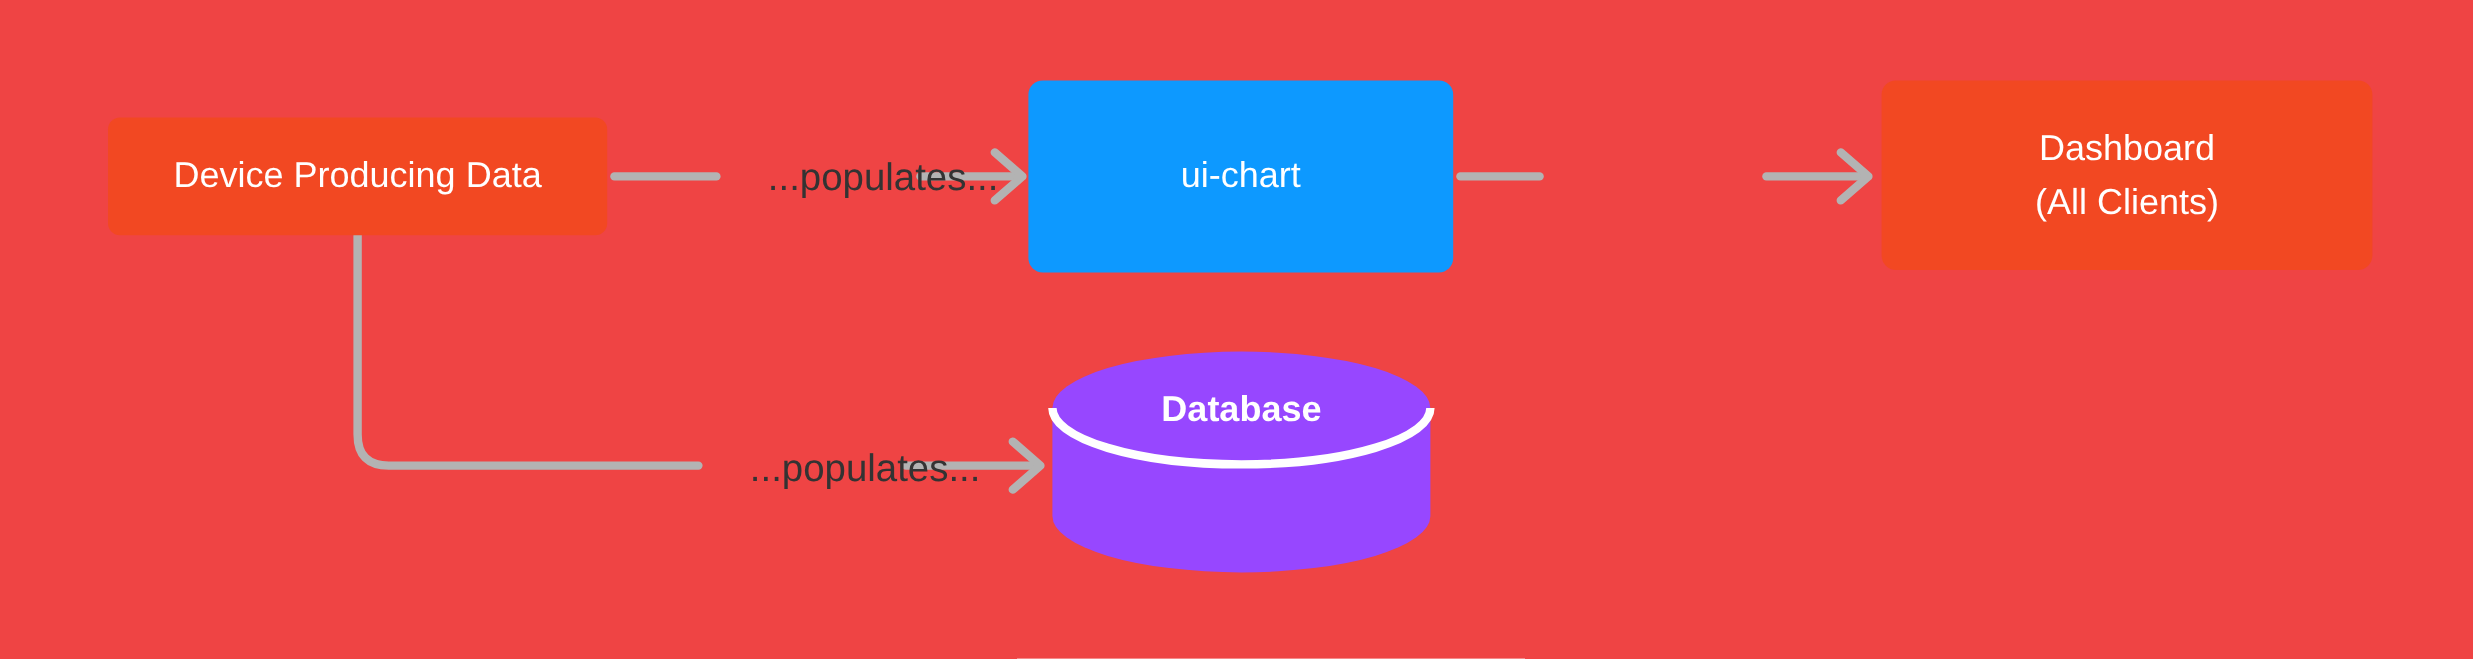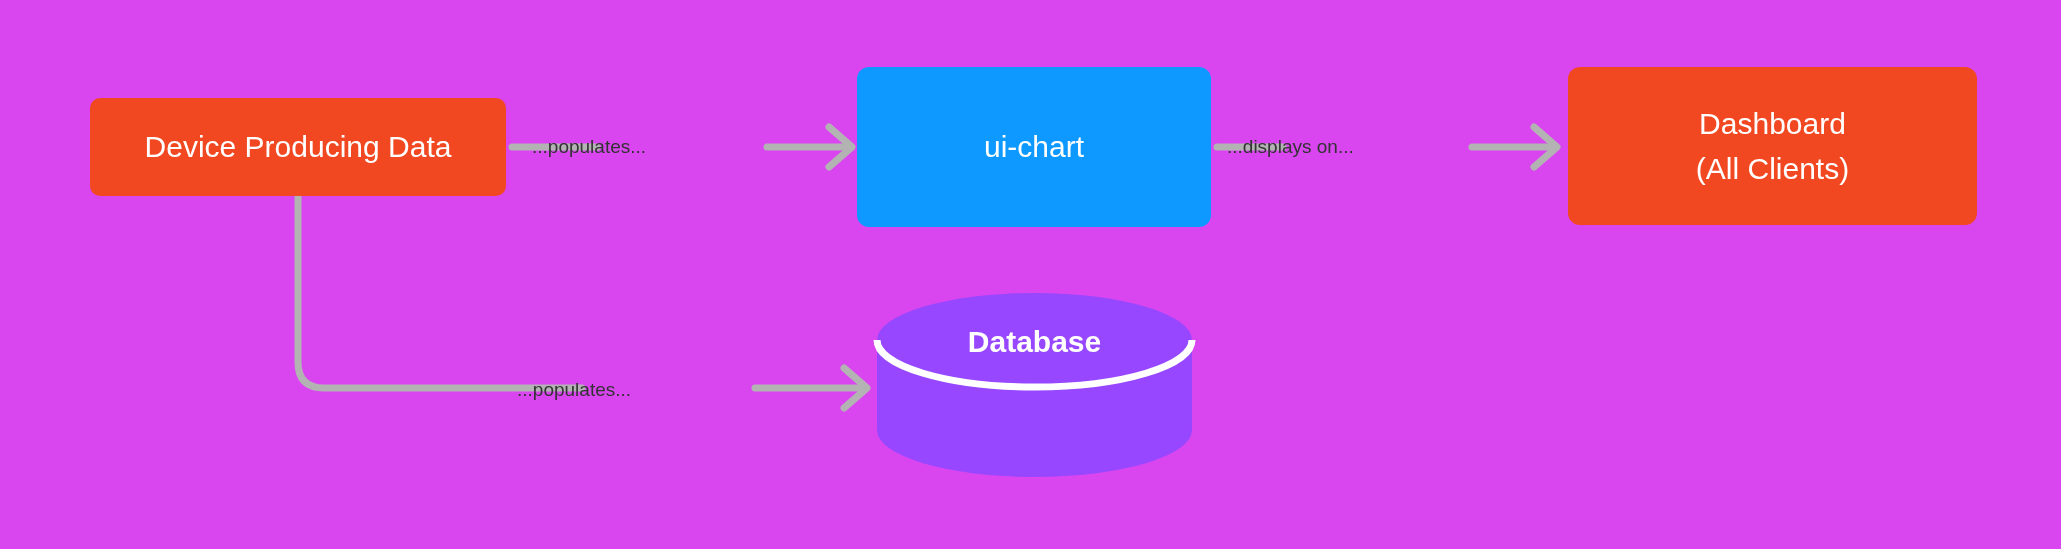--- a/index.html
+++ b/index.html
@@ -5,21 +5,21 @@
   html, body {
     margin: 0;
     padding: 0;
     background: #FFFFFF;
     font-family: "Liberation Sans", sans-serif;
   }
   .canvas {
     position: relative;
     width: 2061px;
     height: 549px;
-    background: #d946ef;
+    background: #ef4444;
     overflow: hidden;
   }
   .connector-layer {
     position: absolute;
     left: 0;
     top: 0;
   }
   .node {
     position: absolute;
     display: flex;
@@ -59,23 +59,23 @@
     color: #FFFFFF;
     font-size: 30px;
     font-weight: 700;
     line-height: 38px;
   }
   .edge-label {
     position: absolute;
     width: 300px;
     height: 32px;
     line-height: 32px;
-    text-align: left;
+    text-align: right;
     color: #333333;
-    font-size: 19px;
+    font-size: 32px;
     font-weight: 400;
   }
   .edge-label-1 { left: 532px;  top: 131px; }
   .edge-label-2 { left: 1227px; top: 131px; }
   .edge-label-3 { left: 517px;  top: 374px; }
 </style>
 </head>
 <body>
 
 <div class="canvas">
@@ -109,16 +109,15 @@
     <span>(All Clients)</span>
   </div>
 
   <div class="node node-uichart">
     <span>ui-chart</span>
   </div>
 
   <div class="db-label">Database</div>
 
   <div class="edge-label edge-label-1">...populates...</div>
-  <div class="edge-label edge-label-2">...displays on...</div>
   <div class="edge-label edge-label-3">...populates...</div>
 
 </div>
 
 </body></html>

